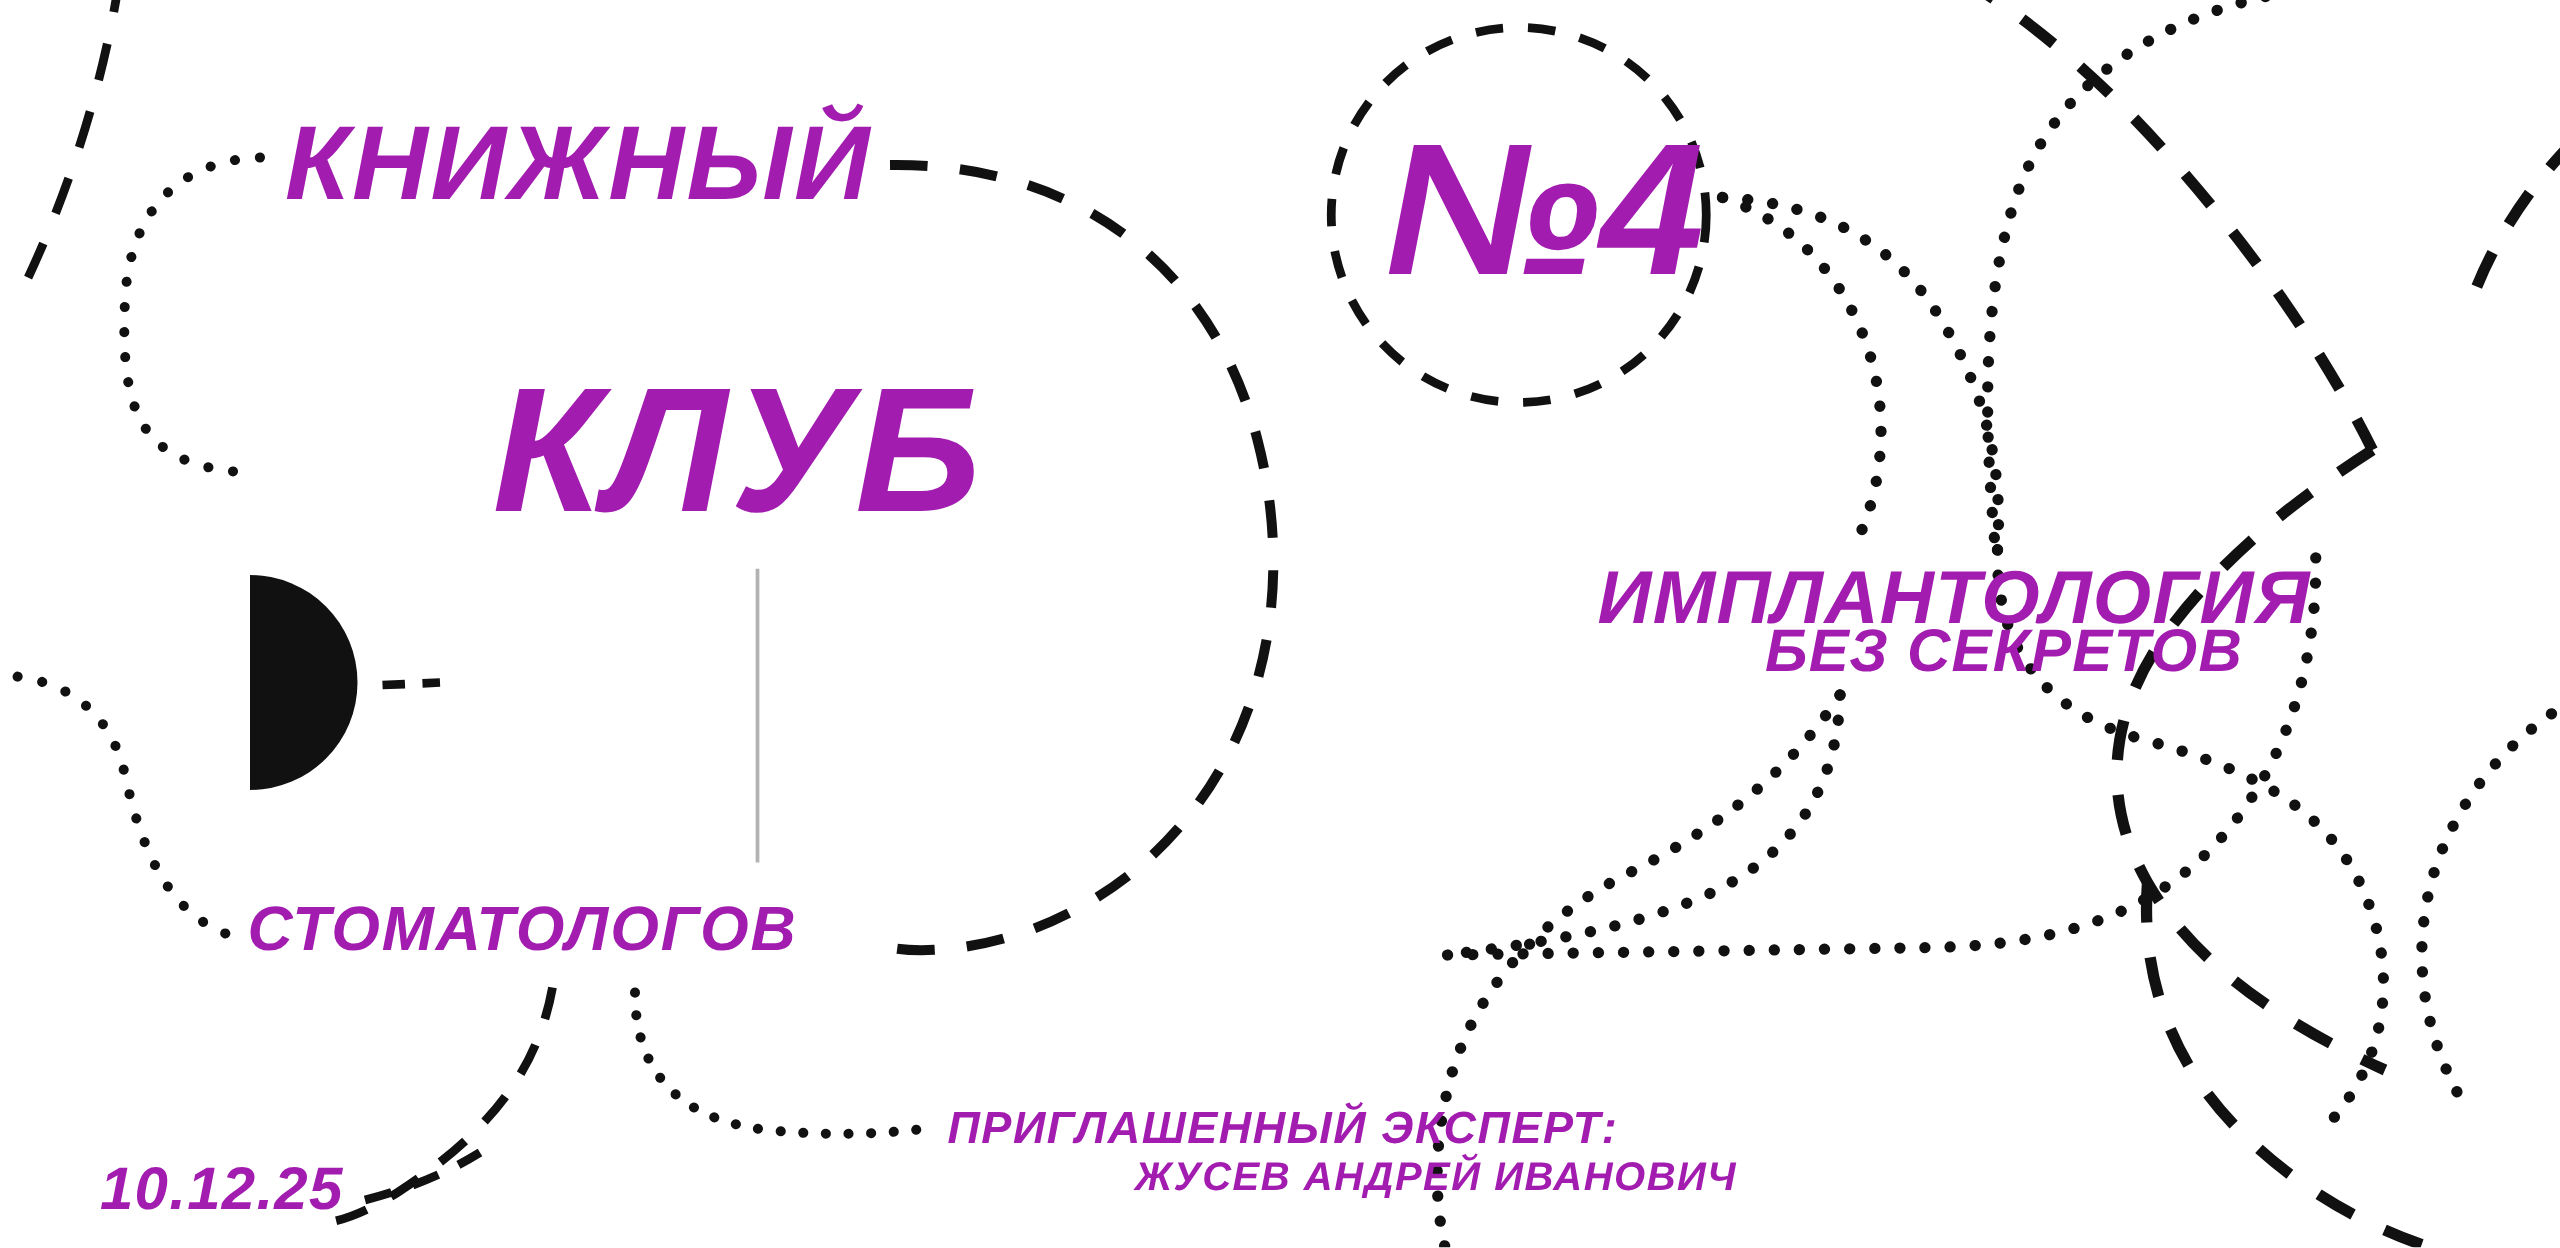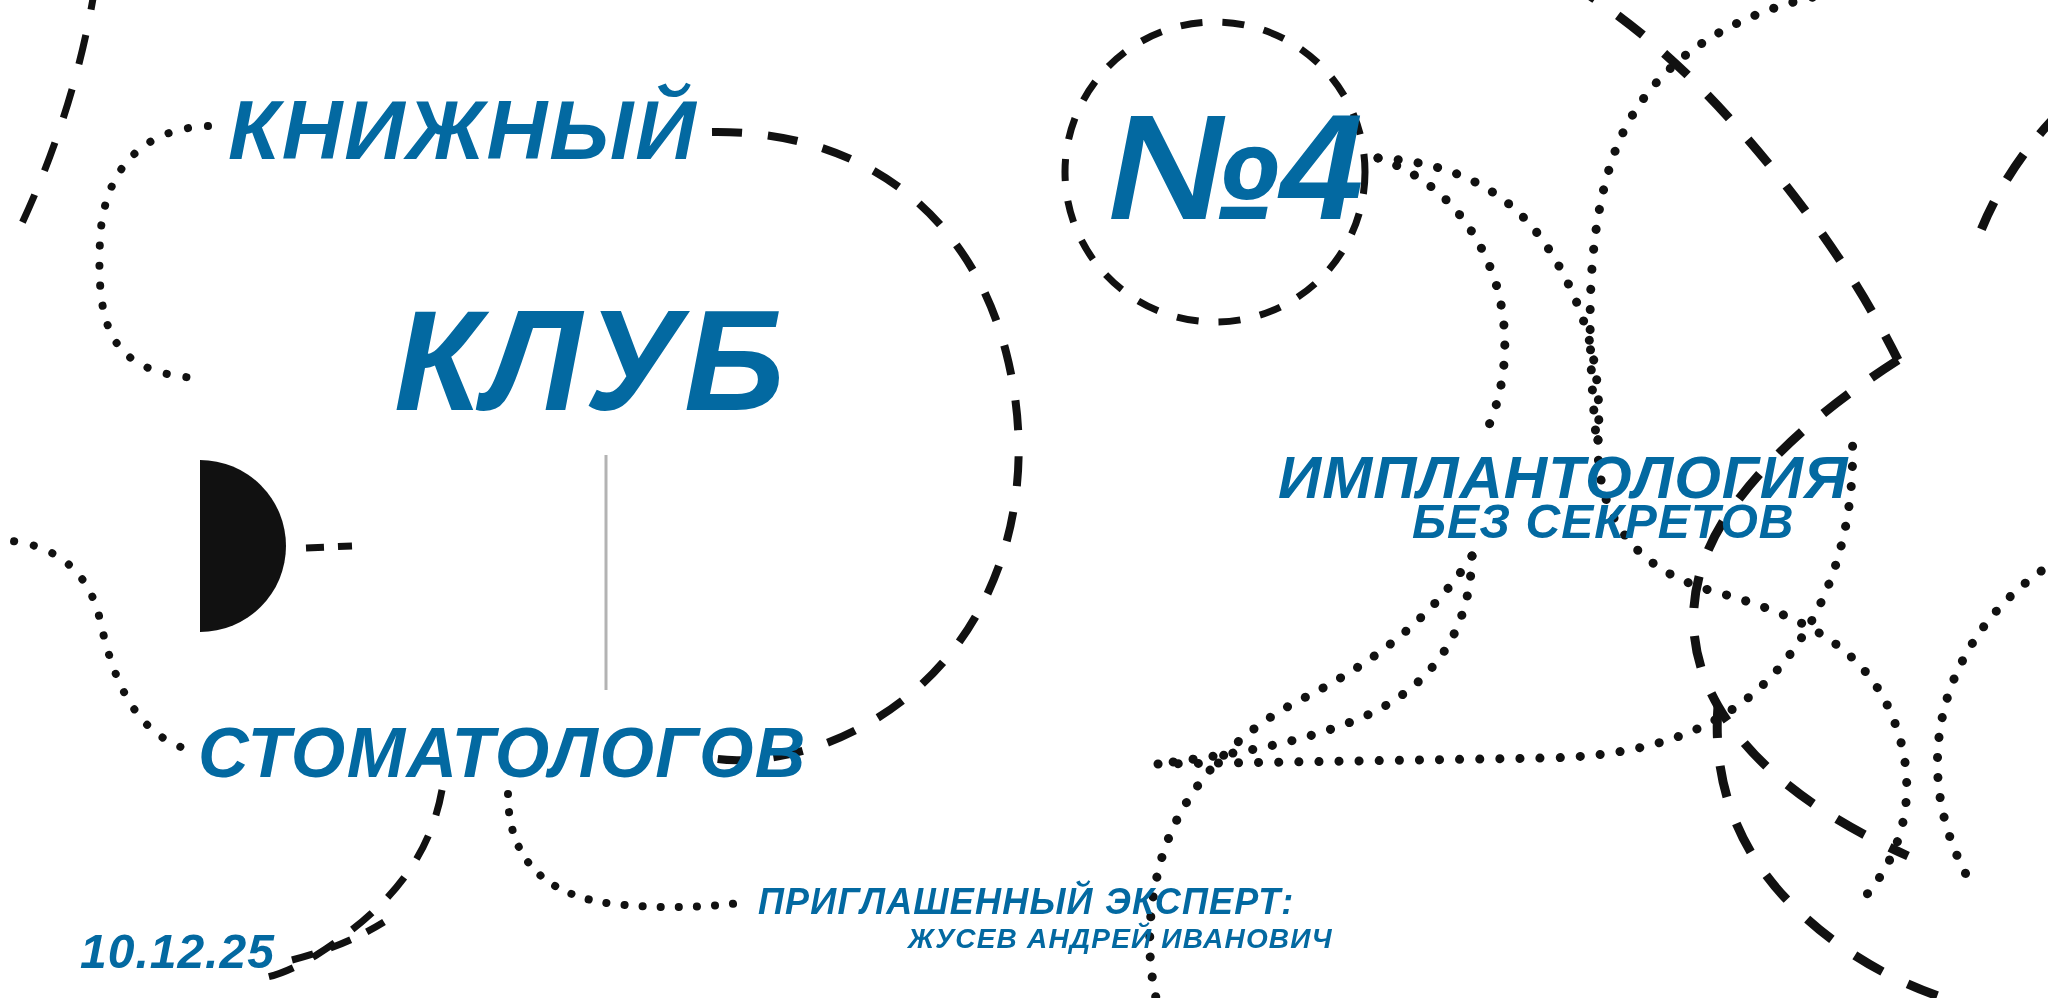--- a/index.html
+++ b/index.html
@@ -21,41 +21,41 @@
     inset: 0;
     width: 2048px;
     height: 998px;
     pointer-events: none;
   }
   .txt {
     position: absolute;
     font-family: "Liberation Sans", "DejaVu Sans", sans-serif;
     font-weight: bold;
     font-style: italic;
-    color: #0369a1;
+    color: #a21caf;
     white-space: nowrap;
     letter-spacing: 0.5px;
     line-height: 1;
   }
   #t-knizhny {
     left: 228px;
     top: 88px;
     font-size: 84px;
     letter-spacing: 2px;
   }
   #t-klub {
     left: 394px;
     top: 290px;
     font-size: 142px;
     letter-spacing: 3px;
   }
   #t-stomatologov {
     left: 198px;
     top: 718px;
-    font-size: 70px;
+    font-size: 50px;
     letter-spacing: 1.5px;
   }
   #t-date {
     left: 80px;
     top: 928px;
     font-size: 48px;
     letter-spacing: 1px;
   }
   #t-number {
     left: 1108px;
@@ -78,21 +78,21 @@
   }
   #t-expert-label {
     left: 758px;
     top: 884px;
     font-size: 36px;
     letter-spacing: 1.2px;
   }
   #t-expert-name {
     left: 908px;
     top: 925px;
-    font-size: 28px;
+    font-size: 32px;
     letter-spacing: 1.2px;
   }
 </style>
 </head>
 <body>
 
 <div id="poster">
 
   <svg id="decor" viewBox="0 0 2048 998" xmlns="http://www.w3.org/2000/svg">
 

